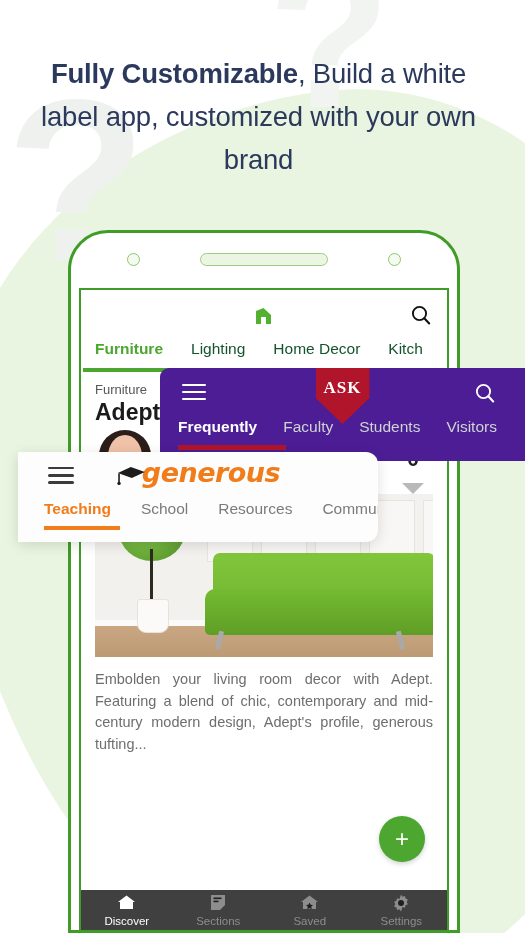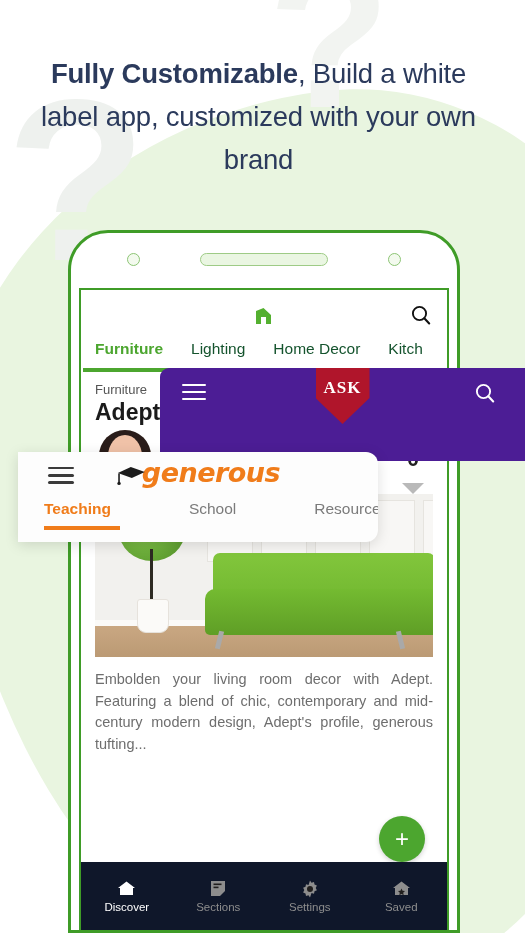--- a/index.html
+++ b/index.html
@@ -192,21 +192,21 @@
     text-align:justify;
   }
   .fab{
     position:absolute;right:22px;bottom:68px;width:46px;height:46px;border-radius:50%;
     background:#4ca62f;box-shadow:0 2px 5px rgba(0,0,0,.18);
     display:flex;align-items:center;justify-content:center;
   }
   .fab span{color:#fff;font-size:24px;line-height:1;font-weight:300;}
 
   .bottom-nav{
-    position:absolute;left:0;right:0;bottom:0;height:68px;background:#0f172a;
+    position:absolute;left:0;right:0;bottom:0;height:40px;background:#404040;
     display:flex;align-items:center;
   }
   .nav-item{
     flex:1;display:flex;flex-direction:column;align-items:center;gap:3px;
     color:#8d8d8d;font-size:11.5px;
   }
   .nav-item.active{color:#ffffff;}
   .nav-ico{width:20px;height:18px;display:flex;align-items:center;justify-content:center;}
 
   
@@ -248,21 +248,21 @@
   .mood-logo{
     position:absolute;left:50%;transform:translateX(-50%);top:8px;
     display:flex;align-items:flex-end;
   }
   .cap{position:relative;width:30px;height:22px;margin-right:-4px;}
   .mood-word{
     font-size:27px;font-weight:700;color:#f07c1a;letter-spacing:-0.5px;
     font-family:"DejaVu Sans", sans-serif;font-style:italic;line-height:26px;
   }
   .mood-tabs{
-    display:flex;align-items:center;position:relative;padding:0 14px;font-size:15.5px;gap:48px;
+    display:flex;align-items:center;position:relative;padding:0 14px;font-size:15.5px;
   }
   .mood-tab{color:#7b7b7b;padding:0 15px;white-space:nowrap;}
   .mood-tab:first-child{padding-left:12px;}
   .mood-tab.active{color:#f07c1a;font-weight:600;}
   .mood-underline{position:absolute;left:26px;top:26px;width:76px;height:4px;background:#f07c1a;}
 </style>
 </head>
 <body>
 
 <div class="stage">
@@ -366,35 +366,35 @@
             <svg width="16" height="17" viewBox="0 0 16 17">
                 <path d="M1 1 H15 V11 L10 16 H1 Z" fill="#8d8d8d"></path>
                 <rect x="3.5" y="3.5" width="8" height="1.6" fill="#211f1e"></rect>
                 <rect x="3.5" y="6.6" width="5" height="1.6" fill="#211f1e"></rect>
               </svg>
           </span>
           <span>Sections</span>
         </div>
         <div class="nav-item">
           <span class="nav-ico">
+            <svg width="19" height="17" viewBox="0 0 19 17">
+                <path d="M9.5 1.5 L18 8 L16 8 L16 15 L3 15 L3 8 L1 8 Z" fill="#8d8d8d"></path>
+                <path d="M9.5 8.5 l1.1 2.3 2.4.3-1.8 1.7.5 2.4-2.2-1.2-2.2 1.2.5-2.4-1.8-1.7 2.4-.3z" fill="#211f1e"></path>
+              </svg>
+          </span>
+          <span>Saved</span>
+        </div>
+        <div class="nav-item">
+          <span class="nav-ico">
             <svg width="18" height="18" viewBox="0 0 18 18">
                 <path d="M9 0.6 l1.5 2.1 2.5-.6.5 2.5 2.4 1-1.2 2.3 1.2 2.3-2.4 1-.5 2.5-2.5-.6L9 17.4 7.5 15.3l-2.5.6-.5-2.5-2.4-1 1.2-2.3L2.1 7.8l2.4-1 .5-2.5 2.5.6z" fill="#8d8d8d"></path>
                 <circle cx="9" cy="9" r="3" fill="#211f1e"></circle>
               </svg>
           </span>
           <span>Settings</span>
-        </div>
-        <div class="nav-item">
-          <span class="nav-ico">
-            <svg width="19" height="17" viewBox="0 0 19 17">
-                <path d="M9.5 1.5 L18 8 L16 8 L16 15 L3 15 L3 8 L1 8 Z" fill="#8d8d8d"></path>
-                <path d="M9.5 8.5 l1.1 2.3 2.4.3-1.8 1.7.5 2.4-2.2-1.2-2.2 1.2.5-2.4-1.8-1.7 2.4-.3z" fill="#211f1e"></path>
-              </svg>
-          </span>
-          <span>Saved</span>
         </div>
       </div>
 
     </div>
   </div>
 
   <div class="ask-card">
     <div class="ask-top">
       <span class="burger">
           <i></i>
@@ -403,20 +403,27 @@
         </span>
       <span class="shield">
         <span>ASK</span>
       </span>
       <span class="ask-search">
         <svg width="24" height="24" viewBox="0 0 24 24">
             <circle cx="10.5" cy="10.5" r="6.6" fill="none" stroke="#fff" stroke-width="1.9"></circle>
             <line x1="15.3" y1="15.3" x2="20.2" y2="20.4" stroke="#fff" stroke-width="2.1" stroke-linecap="round"></line>
           </svg>
       </span>
+    </div>
+    <div class="ask-tabs">
+      <span class="ask-tab active">Frequently</span>
+      <span class="ask-tab">Faculty</span>
+      <span class="ask-tab">Students</span>
+      <span class="ask-tab">Visitors</span>
+      <div class="ask-underline"></div>
     </div>
   </div>
 
   <div class="mood-card">
     <div class="mood-top">
       <span class="mood-burger">
           <i></i>
           <i></i>
           <i></i>
         </span>

